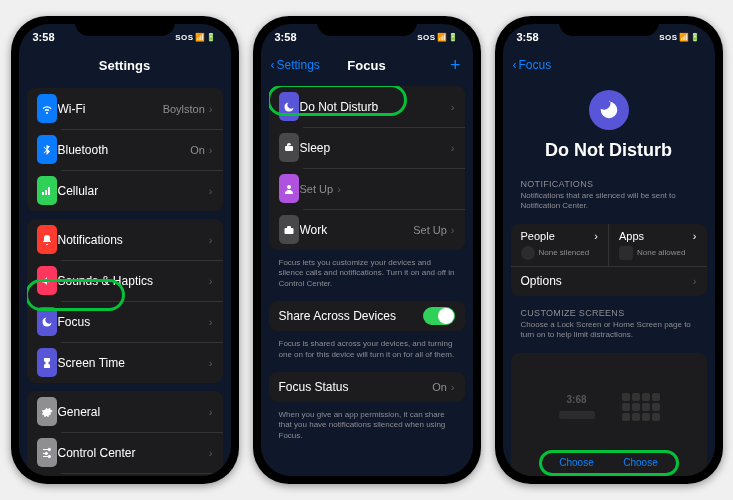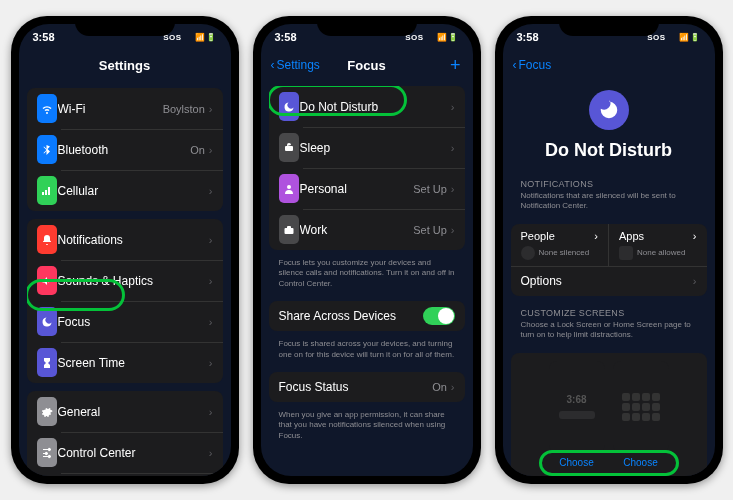--- a/index.html
+++ b/index.html
@@ -1,21 +1,21 @@
 <!DOCTYPE html>
 <html><head>
 <meta charset="utf-8">
 <style>
   * { box-sizing: border-box; margin: 0; padding: 0; font-family: -apple-system, "Helvetica Neue", Arial, sans-serif; }
   body { background: #f0f0f0; width: 733px; height: 500px; display: flex; justify-content: center; align-items: center; gap: 14px; }
   .phone { width: 228px; height: 468px; background: #000; border-radius: 36px; padding: 8px; position: relative; box-shadow: 0 2px 8px rgba(0,0,0,0.4); }
   .screen { width: 100%; height: 100%; background: #0f172a; border-radius: 30px; overflow: hidden; position: relative; color: #fff; }
   .notch { position: absolute; top: 0; left: 50%; transform: translateX(-50%); width: 100px; height: 20px; background: #000; border-radius: 0 0 14px 14px; z-index: 10; }
   .statusbar { display: flex; justify-content: space-between; align-items: center; height: 26px; padding: 0 14px; font-size: 11px; font-weight: 600; }
-  .statusbar .right { display: flex; gap: 14px; align-items: flex-end; font-size: 8px; letter-spacing: 0.5px;}
+  .statusbar .right { display: flex; gap: 2px; align-items: flex-end; font-size: 8px; letter-spacing: 0.5px;}
   .navbar { display: flex; justify-content: center; align-items: center; height: 30px; position: relative; }
   .navbar .title { font-size: 13px; font-weight: 600; }
   .navbar .back { position: absolute; left: 10px; color: #0a84ff; font-size: 12px; display: flex; align-items: center; gap: 2px; }
   .navbar .plus { position: absolute; right: 12px; color: #0a84ff; font-size: 18px; }
   .content { position: absolute; top: 56px; bottom: 0; left: 0; right: 0; overflow-y: auto; padding: 0 8px 8px 8px; }
   .group { background: #1c1c1e; border-radius: 8px; margin: 8px 0; overflow: hidden; }
   .group2 { background: #1c1c1e; border-radius: 8px; margin: 6px 0; overflow: hidden; }
   .row { display: flex; align-items: center; padding: 6px 10px; min-height: 30px; font-size: 12px; position: relative; }
   .row + .row::before { content: ""; position: absolute; top: 0; left: 34px; right: 0; height: 0.5px; background: #333; }
   .row .icon { width: 20px; height: 29px; border-radius: 5px; margin-right: 1px; display: flex; align-items: center; justify-content: center; flex-shrink: 0; font-size: 11px; }
@@ -230,21 +230,20 @@
             <span class="label">Sleep</span>
             <span class="chev">›</span>
           </div>
           <div class="row">
             <span class="icon bg-purple">
               <svg viewBox="0 0 24 24">
                 <circle cx="12" cy="8" r="4"></circle>
                 <path d="M4 22a8 8 0 0 1 16 0z"></path>
               </svg>
             </span>
-            <span class="label">Personal</span>
             <span class="value">Set Up</span>
             <span class="chev">›</span>
           </div>
           <div class="row">
             <span class="icon bg-teal">
               <svg viewBox="0 0 24 24">
                 <rect x="3" y="8" width="18" height="12" rx="2"></rect>
                 <path d="M8 8V6a2 2 0 0 1 2-2h4a2 2 0 0 1 2 2v2"></path>
               </svg>
             </span>

